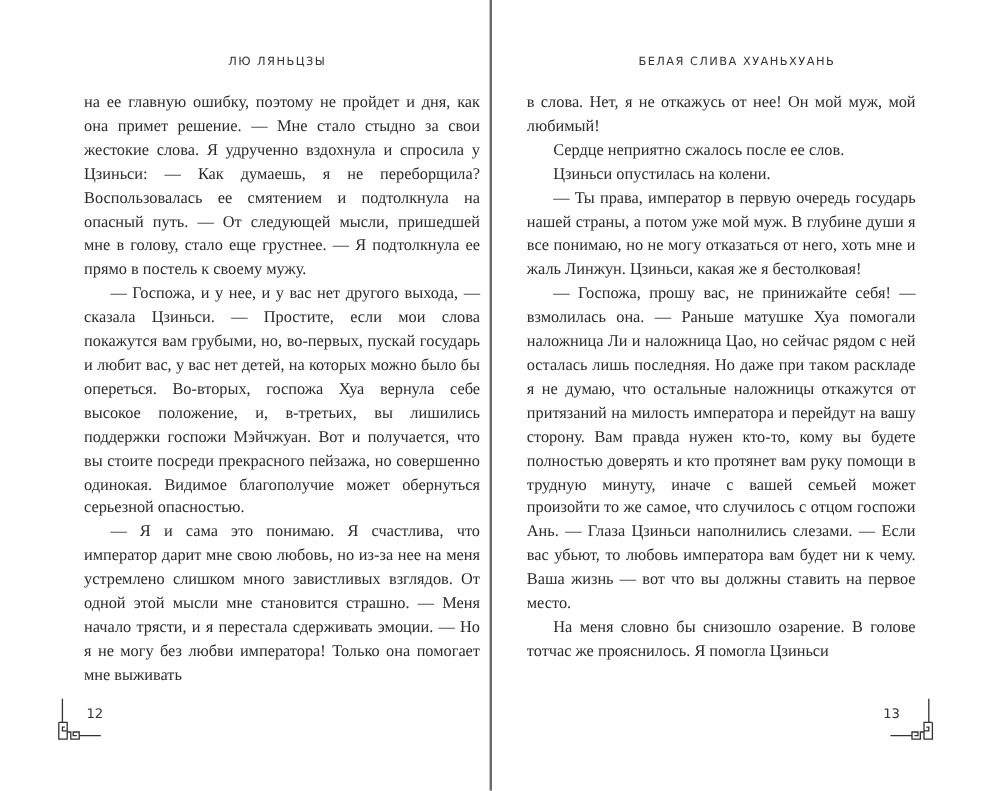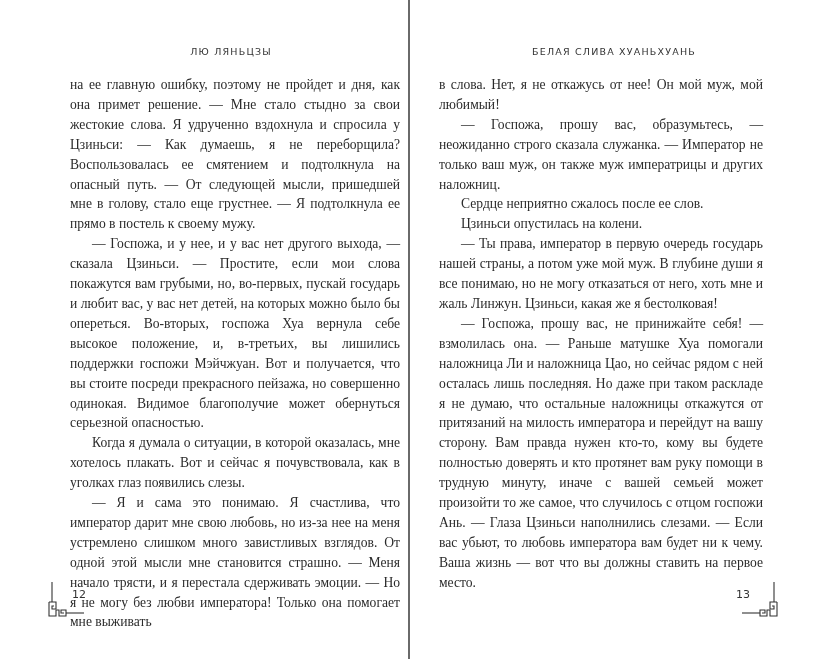--- a/index.html
+++ b/index.html
@@ -36,45 +36,44 @@
     .page.right .ornament { left: 326px; }
   </style>
 </head>
 <body>
 
 <div class="page left">
   <div class="running-head">ЛЮ ЛЯНЬЦЗЫ</div>
   <div class="body-text">
     <p>на ее главную ошибку, поэтому не пройдет и дня, как она примет решение. — Мне стало стыдно за свои жестокие слова. Я удрученно вздохнула и спросила у Цзиньси: — Как думаешь, я не переборщила? Воспользовалась ее смятением и подтолкнула на опасный путь. — От следующей мысли, пришедшей мне в голову, стало еще грустнее. — Я подтолкнула ее прямо в постель к своему мужу.</p>
     <p class="indent">— Госпожа, и у нее, и у вас нет другого выхода, — сказала Цзиньси. — Простите, если мои слова покажутся вам грубыми, но, во-первых, пускай государь и любит вас, у вас нет детей, на которых можно было бы опереться. Во-вторых, госпожа Хуа вернула себе высокое положение, и, в-третьих, вы лишились поддержки госпожи Мэйчжуан. Вот и получается, что вы стоите посреди прекрасного пейзажа, но совершенно одинокая. Видимое благополучие может обернуться серьезной опасностью.</p>
-    <p class="indent">Когда я думала о ситуации, в которой оказалась, мне хотелось плакать. Вот и сейчас я почувствовала, как в уголках глаз появились слезы.</p>
     <p class="indent">— Я и сама это понимаю. Я счастлива, что император дарит мне свою любовь, но из-за нее на меня устремлено слишком много завистливых взглядов. От одной этой мысли мне становится страшно. — Меня начало трясти, и я перестала сдерживать эмоции. — Но я не могу без любви императора! Только она помогает мне выживать</p>
   </div>
   <div class="folio">12</div>
   <svg class="ornament" viewBox="0 0 50 40">
     <g fill="none" stroke="#333" stroke-width="1.1">
       <line x1="6" y1="0" x2="6" y2="20"></line>
       <path d="M3 20 H10 V27 H6 V24 H8"></path>
       <path d="M3 20 V34 H10 V28 H13 V34 H20 V28 H15 V31 H18"></path>
       <line x1="20" y1="31" x2="38" y2="31"></line>
     </g>
   </svg>
 </div>
 
 <div class="spine"></div>
 
 <div class="page right">
   <div class="running-head">БЕЛАЯ СЛИВА ХУАНЬХУАНЬ</div>
   <div class="body-text">
     <p>в слова. Нет, я не откажусь от нее! Он мой муж, мой любимый!</p>
-    <p class="indent">— Госпожа, прошу вас, образумьтесь, — неожиданно строго сказала служанка. — Император не только ваш муж, он также муж императрицы и других наложниц.</p>
     <p class="indent">Сердце неприятно сжалось после ее слов.</p>
     <p class="indent">Цзиньси опустилась на колени.</p>
     <p class="indent">— Ты права, император в первую очередь государь нашей страны, а потом уже мой муж. В глубине души я все понимаю, но не могу отказаться от него, хоть мне и жаль Линжун. Цзиньси, какая же я бестолковая!</p>
     <p class="indent">— Госпожа, прошу вас, не принижайте себя! — взмолилась она. — Раньше матушке Хуа помогали наложница Ли и наложница Цао, но сейчас рядом с ней осталась лишь последняя. Но даже при таком раскладе я не думаю, что остальные наложницы откажутся от притязаний на милость императора и перейдут на вашу сторону. Вам правда нужен кто-то, кому вы будете полностью доверять и кто протянет вам руку помощи в трудную минуту, иначе с вашей семьей может произойти то же самое, что случилось с отцом госпожи Ань. — Глаза Цзиньси наполнились слезами. — Если вас убьют, то любовь императора вам будет ни к чему. Ваша жизнь — вот что вы должны ставить на первое место.</p>
+    <p class="indent">На меня словно бы снизошло озарение. В голове тотчас же прояснилось. Я помогла Цзиньси</p>
   </div>
   <div class="folio">13</div>
   <svg class="ornament" viewBox="0 0 50 40">
     <g fill="none" stroke="#333" stroke-width="1.1" transform="translate(50,0) scale(-1,1)">
       <line x1="6" y1="0" x2="6" y2="20"></line>
       <path d="M3 20 H10 V27 H6 V24 H8"></path>
       <path d="M3 20 V34 H10 V28 H13 V34 H20 V28 H15 V31 H18"></path>
       <line x1="20" y1="31" x2="38" y2="31"></line>
     </g>
   </svg>

